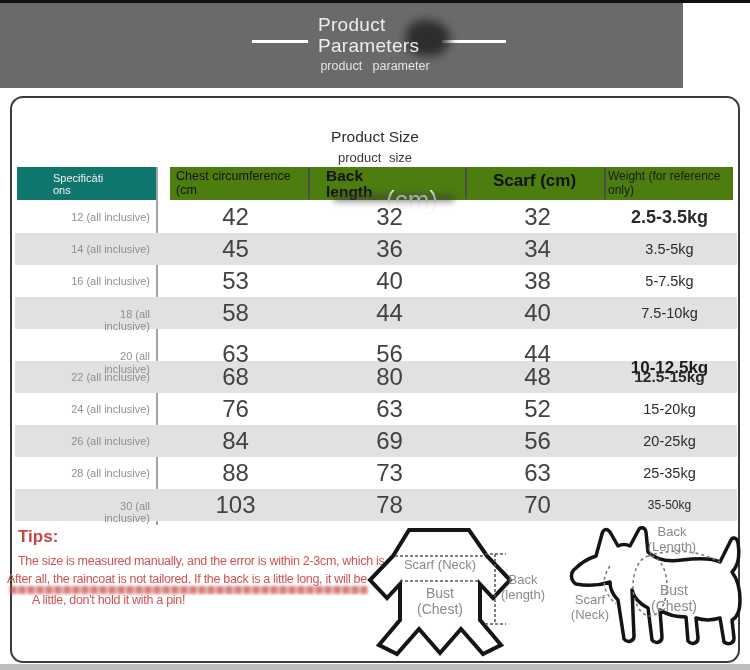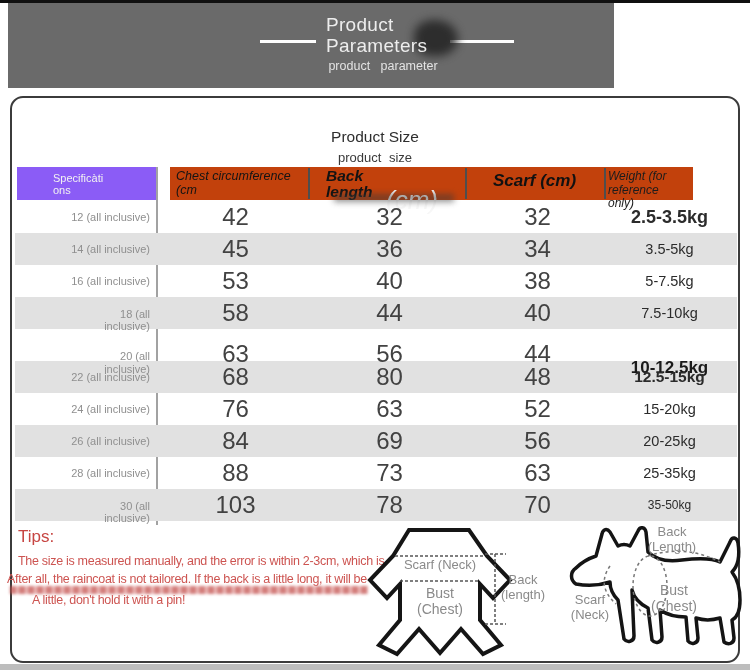--- a/index.html
+++ b/index.html
@@ -3,44 +3,44 @@
 <meta charset="utf-8">
 <style>
   * { margin:0; padding:0; box-sizing:border-box; }
   html,body { width:750px; height:670px; overflow:hidden; background:#fff;
     font-family:"Liberation Sans", sans-serif; }
   .pre { white-space:pre-line; }
   .nowrap { white-space:nowrap; }
 
   
   .top-bar { position:absolute; left:0; top:0; width:750px; height:3px; background:#101010; }
-  .banner { position:absolute; left:8px; top:3px; width:606px; height:85px; background:#6a6a6a; }
+  .banner { position:absolute; left:0; top:3px; width:683px; height:85px; background:#6a6a6a; }
   .banner-line { position:absolute; height:3px; background:#fdfdfd; top:37px; }
   .banner-line.left { left:252px; width:56px; }
   .banner-line.right { left:442px; width:64px; }
   .banner-title { position:absolute; left:318px; top:11px; color:#ededed; font-size:19px;
     line-height:21px; letter-spacing:.3px; }
   .banner-blob { position:absolute; left:406px; top:17px; width:44px; height:36px;
     background:#1e1e1e; border-radius:45% 55% 50% 45%; filter:blur(5px); opacity:.8; }
   .banner-sub { position:absolute; left:0; top:56px; width:750px; text-align:center;
     color:#e3e3e3; font-size:12.5px; word-spacing:7px; }
 
   
   .panel { position:absolute; left:10px; top:96px; width:730px; height:567px;
     background:#ffffff; border:2.5px solid #3b3b3b; border-radius:13px; }
   .panel-title { position:absolute; left:0; top:30px; width:100%; text-align:center;
     color:#2e2e2e; font-size:15.5px; }
   .panel-sub { position:absolute; left:0; top:52px; width:100%; text-align:center;
     color:#3a3a3a; font-size:13px; word-spacing:4px; }
 
   
   .thead { position:absolute; left:0; top:69px; width:726px; height:33px; }
-  .th-spec { position:absolute; left:5px; top:0; width:140px; height:33px; background:#8b5cf6;
+  .th-spec { position:absolute; left:5px; top:0; width:140px; height:33px; background:#0f766e;
     color:#f2f2f2; font-size:11px; line-height:12px; padding:5px 0 0 36px; }
-  .th-main { position:absolute; left:158px; top:0; width:523px; height:33px; background:#c2410c;font-style:italic; }
+  .th-main { position:absolute; left:158px; top:0; width:563px; height:33px; background:#4d7c0f; }
   .th-sep { position:absolute; top:1px; width:1.5px; height:31px; background:#4e4e4e; }
   .th-chest { position:absolute; left:6px; top:3px; color:#141414; font-size:12.5px; line-height:13.5px; }
   .th-back { position:absolute; left:156px; top:1px; color:#131313; font-size:15.5px;
     line-height:16px; font-weight:700; }
   .th-back-cm { position:absolute; left:216px; top:2px; color:#f7f7f7; font-size:26px; font-weight:300;margin-top:16px; }
   .th-scarf { position:absolute; left:295px; top:4px; width:139px; text-align:center;
     color:#111; font-size:17px; font-weight:700; }
   .th-weight { position:absolute; left:438px; top:3px; color:#1c1c1c; font-size:12px; line-height:13.5px; }
   .th-smudge { position:absolute; left:164px; top:27px; width:120px; height:8px;
     background:#3a3a3a; filter:blur(3px); opacity:.55; }
@@ -57,21 +57,21 @@
   .trow:nth-child(5) .c-weight { font-size:17px; font-weight:700; color:#1a1a1a;margin-top:29px; }
   .trow:nth-child(6) .c-weight { font-size:15.5px; font-weight:700; }
   .trow:nth-child(10) .c-weight { font-size:12px; }
   .trow:nth-child(4) .c-label { transform:translateY(7px); }
   .trow:nth-child(5) .c-label { transform:translateY(9px); }
   .trow:nth-child(10) .c-label { transform:translateY(7px); }
   .col-sep { position:absolute; left:144px; top:69px; width:2px; height:358px; background:#a2a2a2; }
 
   
   .tips { position:absolute; left:-5px; top:429px; width:420px; color:#cd5451; }
-  .tips-title { margin-left:11px; color:#c74542; font-size:17px; font-weight:400; }
+  .tips-title { margin-left:11px; color:#c74542; font-size:17px; font-weight:700; }
   .tips-line { font-size:12.5px; letter-spacing:-.3px; line-height:18px; }
   .tips-l1 { margin-left:11px; margin-top:5px; }
   .tips-l2 { margin-left:0; }
   .tips-strike { margin-left:3px; width:358px; height:8px; margin-top:-2px;
     background:repeating-linear-gradient(90deg,#c4524f 0 6px,#e6a5a3 6px 9px);
     filter:blur(1.5px); opacity:.75; }
   .tips-l3 { margin-left:25px; margin-top:-3px; }
 
   
   .diagram { position:absolute; }

